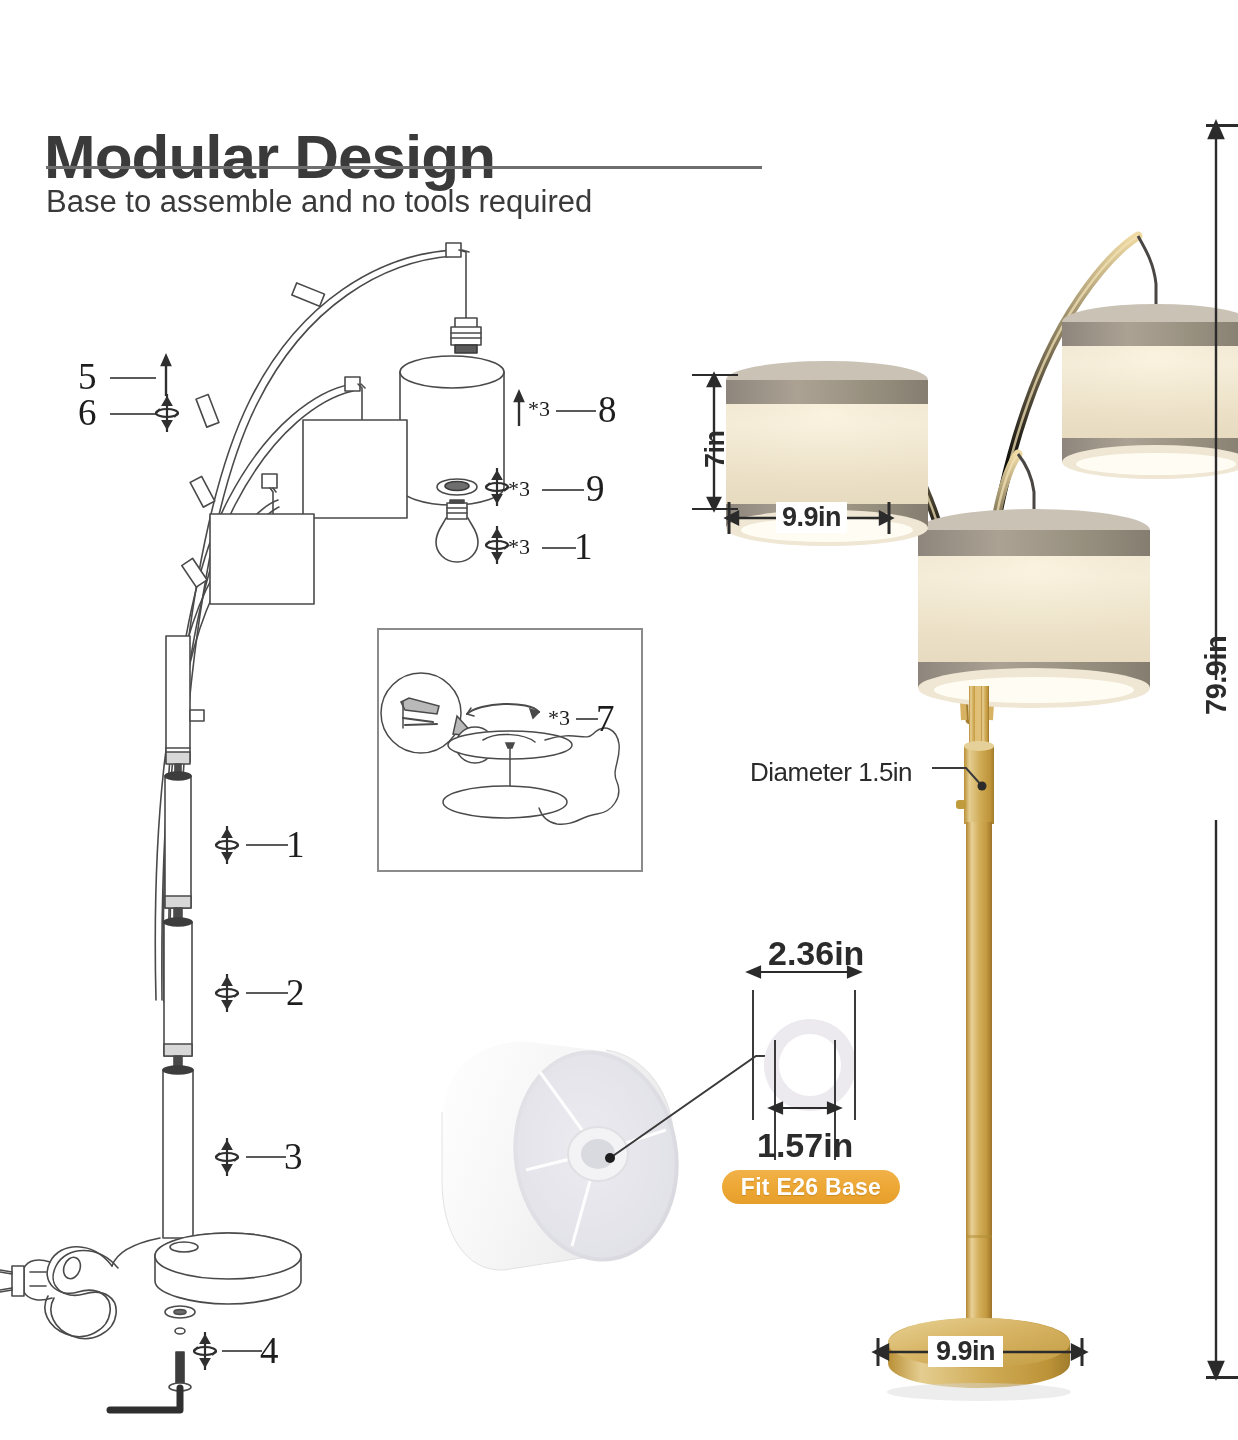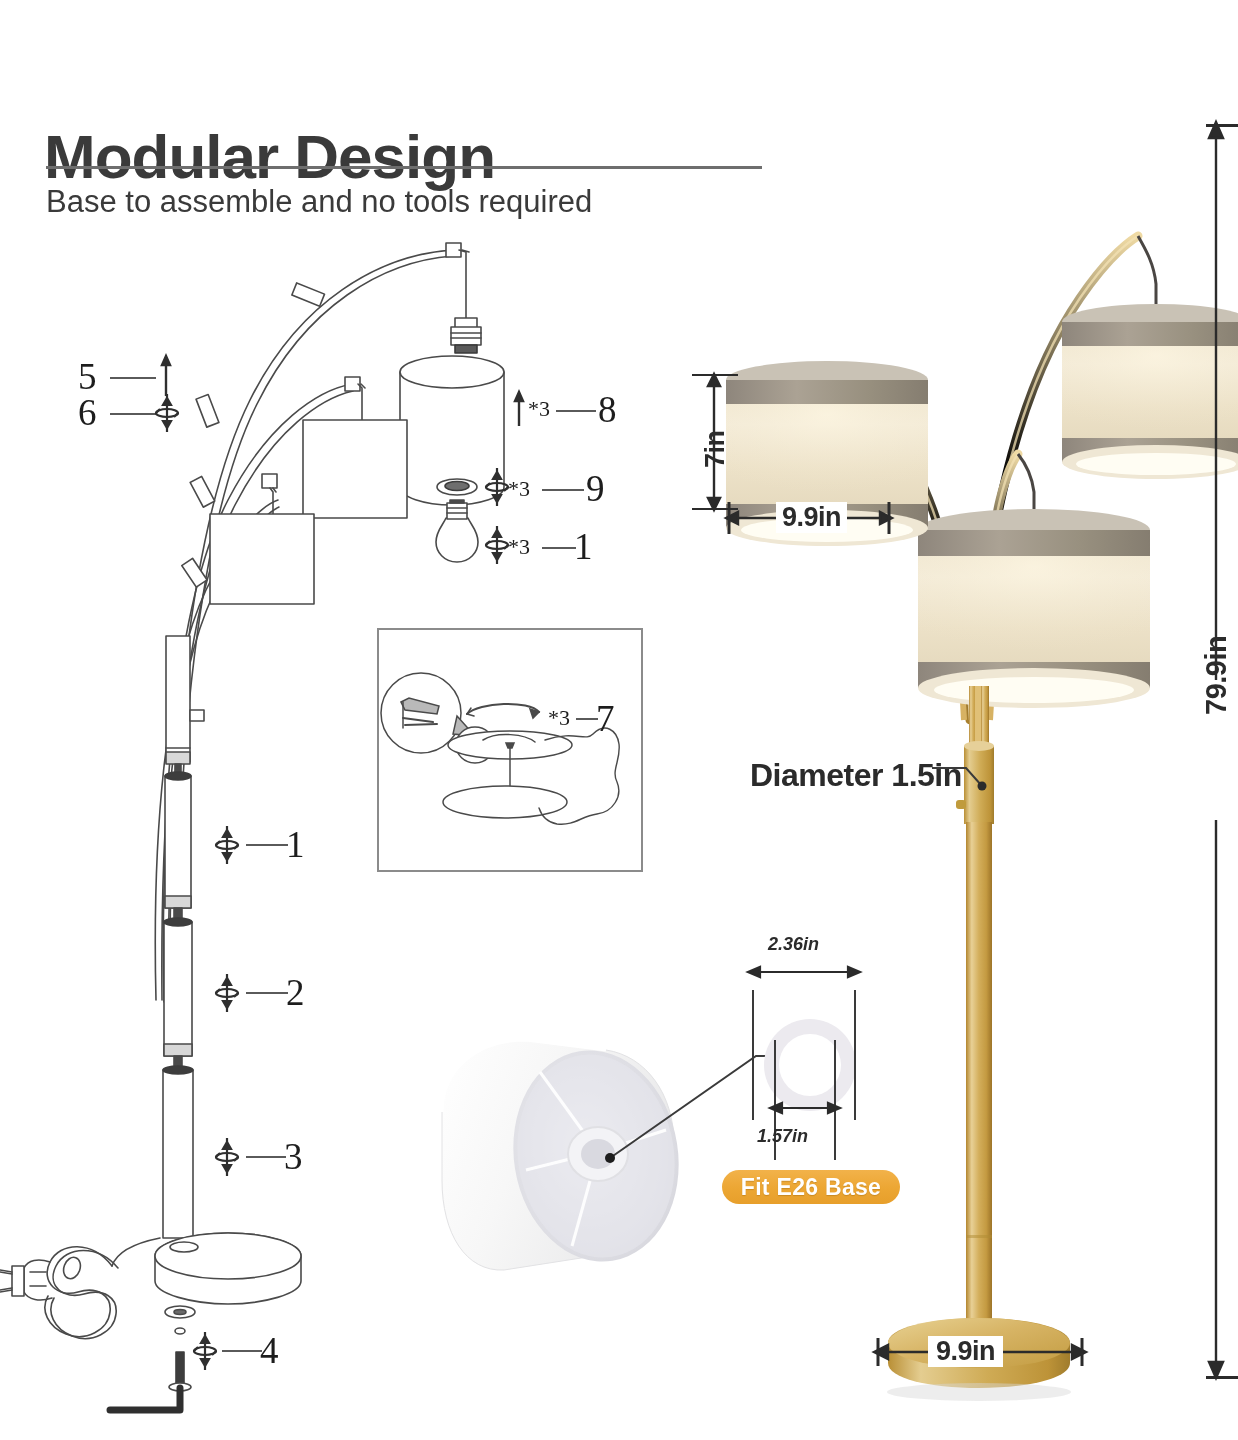--- a/index.html
+++ b/index.html
@@ -8,21 +8,21 @@
   .abs{position:absolute;}
   
   #title{left:44px;top:86px;font-size:62px;font-weight:bold;color:#3a3a3a;
          letter-spacing:-1px;line-height:1;margin-top:40px;}
   #title-rule{left:46px;top:166px;width:716px;height:3px;background:#6e6e6e;}
   #subtitle{left:46px;top:182px;font-size:31px;color:#3a3a3a;line-height:1.3;}
   
   .num{font-family:"Liberation Serif",serif;font-size:37px;color:#1d1d1d;line-height:1;}
   .qty{font-family:"Liberation Serif",serif;font-size:22px;color:#1d1d1d;line-height:1;}
   .dim{font-size:27px;color:#2b2b2b;font-weight:bold;letter-spacing:-0.5px;}
-  .dim-small{font-size:18px;color:#2b2b2b;font-weight:bold;font-style:italic;}
+  .dim-small{font-size:34px;color:#2b2b2b;font-weight:bold;}
   .lead{background:#5a5a5a;height:2px;}
   .leadv{background:#5a5a5a;width:2px;}
   
   svg{display:block;overflow:visible;}
   
   #e26-badge{left:722px;top:1170px;width:178px;height:34px;border-radius:17px;
      background:linear-gradient(180deg,#f2b24a 0%,#eca633 55%,#e79f2b 100%);
      color:#ffffff;font-size:23px;font-weight:bold;display:flex;align-items:center;
      justify-content:center;letter-spacing:0.3px;
      text-shadow:0 1px 1px rgba(140,90,10,.35);}
@@ -507,21 +507,21 @@
       <line x1="6" y1="18" x2="160" y2="18"></line>
       <path d="M0,18 L12,12 L12,24 Z"></path>
       <path d="M166,18 L154,12 L154,24 Z"></path>
       <line x1="3" y1="2" x2="3" y2="34" stroke-width="3"></line>
       <line x1="163" y1="2" x2="163" y2="34" stroke-width="3"></line>
     </g>
   </svg>
 </div>
 <div class="abs dim" style="left:776px;top:502px;background:#fff;padding:0 6px;">9.9in</div>
 
-<div class="abs dim" style="left:750px;top:757px;font-weight:bold;font-size:32px;">Diameter 1.5in</div>
+<div class="abs dim" style="left:750px;top:757px;font-weight:normal;font-size:26px;">Diameter 1.5in</div>
 <div class="abs" style="left:932px;top:760px;width:56px;height:36px;">
   <svg width="56" height="36">
     <path d="M0,8 L34,8 L50,26" stroke="#3a3a3a" stroke-width="2" fill="none"></path>
     <circle cx="50" cy="26" r="4.5" fill="#2b2b2b"></circle>
   </svg>
 </div>
 
 <div class="abs" style="left:1196px;top:120px;width:40px;height:1260px;">
   <svg width="40" height="1260">
     <g stroke="#2b2b2b" stroke-width="2.4" fill="#2b2b2b">

